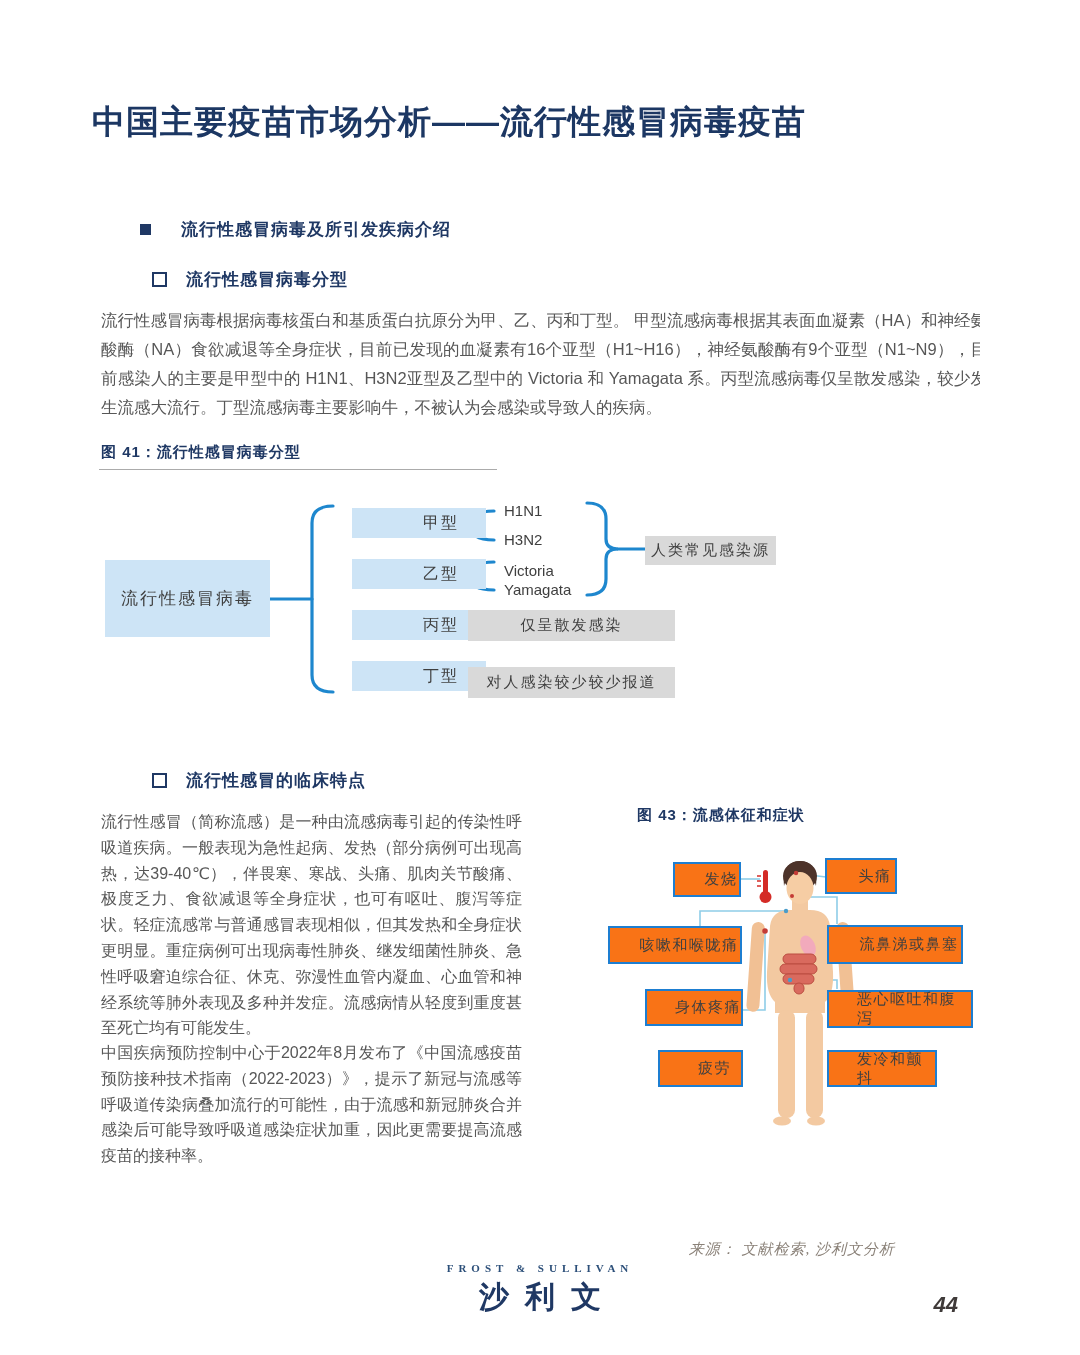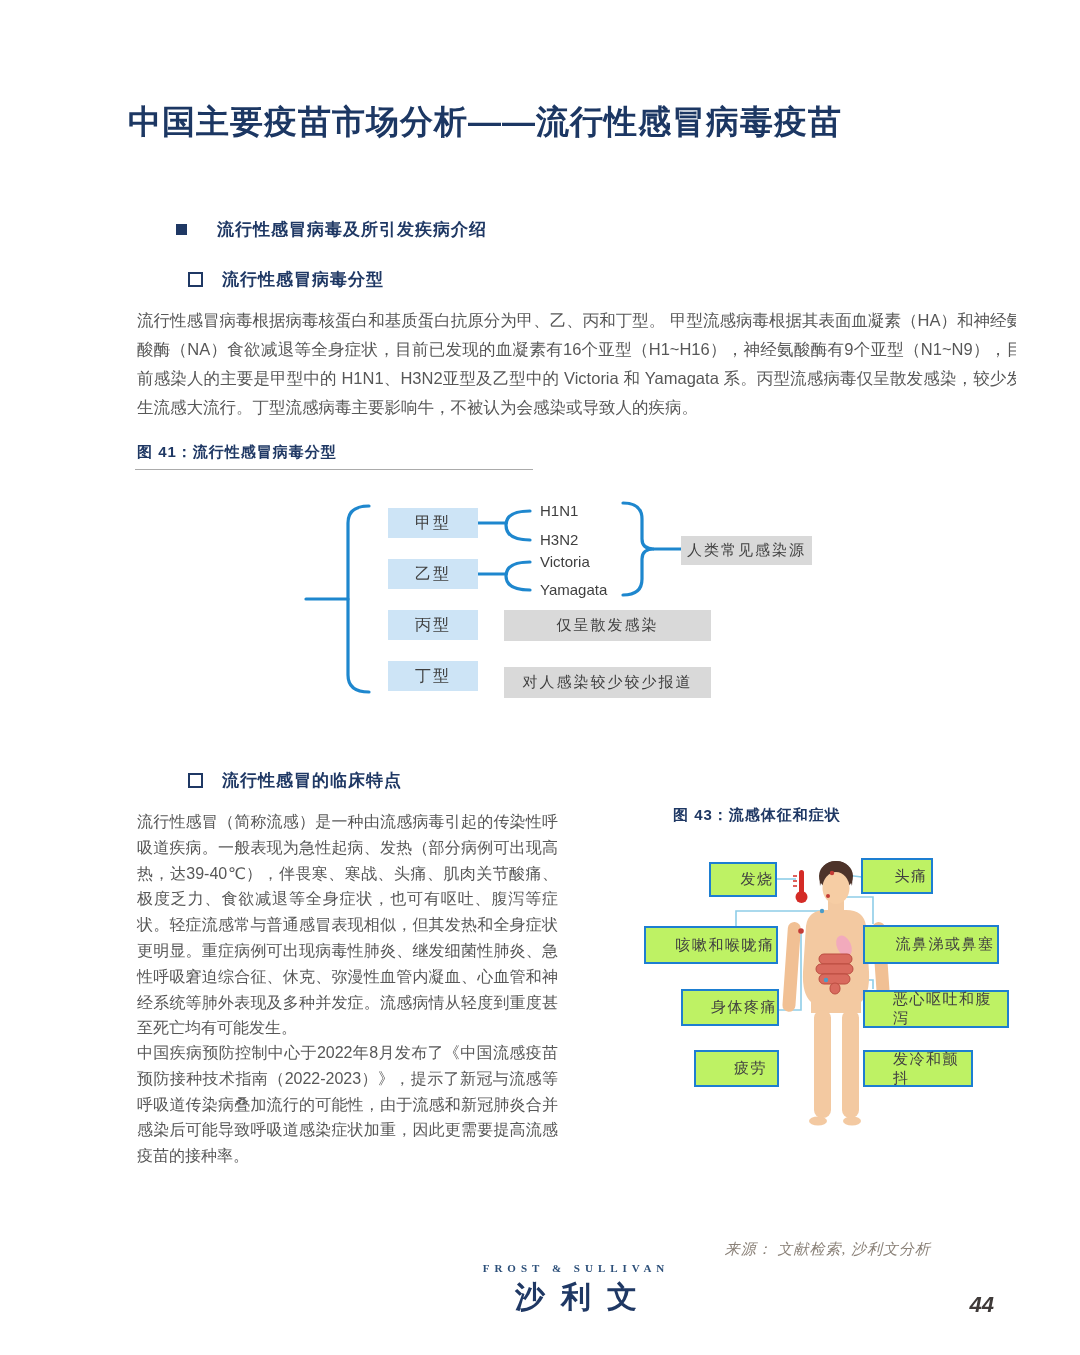--- a/index.html
+++ b/index.html
@@ -1,17 +1,17 @@
 <!DOCTYPE html>
 <html><head>
 <meta charset="utf-8">
 <style>
   html,body{margin:0;padding:0;background:#ffffff;}
   #page{position:relative;width:980px;height:1355px;background:#ffffff;overflow:hidden;
-        font-family:"Liberation Sans","DejaVu Sans",sans-serif;margin-left:36px;}
+        font-family:"Liberation Sans","DejaVu Sans",sans-serif;}
 
   
   .doc-title{position:absolute;left:92px;top:100px;width:950px;
              font-size:33px;font-weight:800;color:#1C3763;letter-spacing:1px;}
   .section-row{position:absolute;left:92px;display:flex;align-items:center;padding-left:48px;}
   .sq-filled{width:11px;height:11px;background:#1F3864;margin-right:30px;flex:0 0 auto;}
   .sq-open{width:11px;height:11px;border:2px solid #1F3864;background:#fff;margin-right:19px;flex:0 0 auto;}
   .sec-label{font-size:17px;font-weight:700;color:#1F3864;letter-spacing:1px;}
 
   
@@ -23,33 +23,33 @@
   
   .fig-caption{position:absolute;font-size:15px;font-weight:700;color:#1F3864;letter-spacing:1px;}
   .fig41-rule{position:absolute;left:99px;top:469px;width:398px;height:1px;background:#ababab;}
 
   
   #fig41{position:absolute;left:90px;top:495px;width:700px;height:210px;}
   #fig41 svg{position:absolute;left:0;top:0;}
   .bluebox{position:absolute;background:#CDE4F6;display:flex;align-items:center;justify-content:center;
            color:#3F3F3F;font-size:16px;letter-spacing:2px;}
   .rootbox{left:15px;top:65px;width:165px;height:77px;font-size:17px;font-weight:500;}
-  .typebox{left:262px;width:90px;height:30px;}
+  .typebox{left:262px;width:90px;height:30px;padding-left:44px;}
   .t0{top:13px}.t1{top:64px}.t2{top:115px}.t3{top:166px}
   .strain{position:absolute;left:414px;height:16px;line-height:16px;color:#3F3F3F;font-size:15px;}
-  .st0{top:8px}.st1{top:37px}.st2{top:59px}.st3{top:87px}
+  .st0{top:8px}.st1{top:37px}.st2{top:68px}.st3{top:87px}
   .graybox{position:absolute;background:#D9D9D9;display:flex;align-items:center;justify-content:center;
            color:#3F3F3F;font-size:15px;letter-spacing:2px;}
   .gb-source{left:555px;top:41px;width:131px;height:29px;}
   .gb-c{left:378px;top:115px;width:207px;height:31px;}
   .gb-d{left:378px;top:172px;width:207px;height:31px;}
 
   
   #fig43{position:absolute;left:600px;top:850px;width:390px;height:300px;}
-  .symbox{position:absolute;background:#bef264;border:2.5px solid #1D7ED1;box-sizing:border-box;
+  .symbox{position:absolute;background:#f97316;border:2.5px solid #1D7ED1;box-sizing:border-box;
           display:flex;align-items:center;justify-content:center;color:#404040;font-size:15px;letter-spacing:1.5px;padding-left:28px;}
   .sym0{left:673px;top:862px;width:68px;height:35px;}
   .sym1{left:825px;top:858px;width:72px;height:36px;}
   .sym2{left:608px;top:926px;width:134px;height:38px;}
   .sym3{left:827px;top:925px;width:136px;height:39px;}
   .sym4{left:645px;top:989px;width:98px;height:37px;}
   .sym5{left:827px;top:990px;width:146px;height:38px;}
   .sym6{left:658px;top:1050px;width:85px;height:37px;}
   .sym7{left:827px;top:1050px;width:110px;height:37px;}
 
@@ -91,20 +91,21 @@
         <line x1="180" y1="104" x2="222" y2="104"></line>
         <path d="M243,11 Q222,11 222,28 L222,180 Q222,197 243,197"></path>
         <line x1="352" y1="28" x2="380" y2="28"></line>
         <path d="M404,16 Q380,16 380,30 Q380,45 404,45"></path>
         <line x1="352" y1="79" x2="380" y2="79"></line>
         <path d="M404,67 Q380,67 380,81 Q380,95 404,95"></path>
         <path d="M497,8 Q516,8 516,24 L516,44 Q516,54 528,54 Q516,54 516,64 L516,84 Q516,100 497,100"></path>
         <line x1="528" y1="54" x2="556" y2="54"></line>
       </g>
     </svg>
+    <div class="bluebox rootbox">流行性感冒病毒</div>
     <div class="bluebox typebox t0">甲型</div>
     <div class="bluebox typebox t1">乙型</div>
     <div class="bluebox typebox t2">丙型</div>
     <div class="bluebox typebox t3">丁型</div>
     <div class="strain st0">H1N1</div>
     <div class="strain st1">H3N2</div>
     <div class="strain st2">Victoria</div>
     <div class="strain st3">Yamagata</div>
     <div class="graybox gb-source">人类常见感染源</div>
     <div class="graybox gb-c">仅呈散发感染</div>

